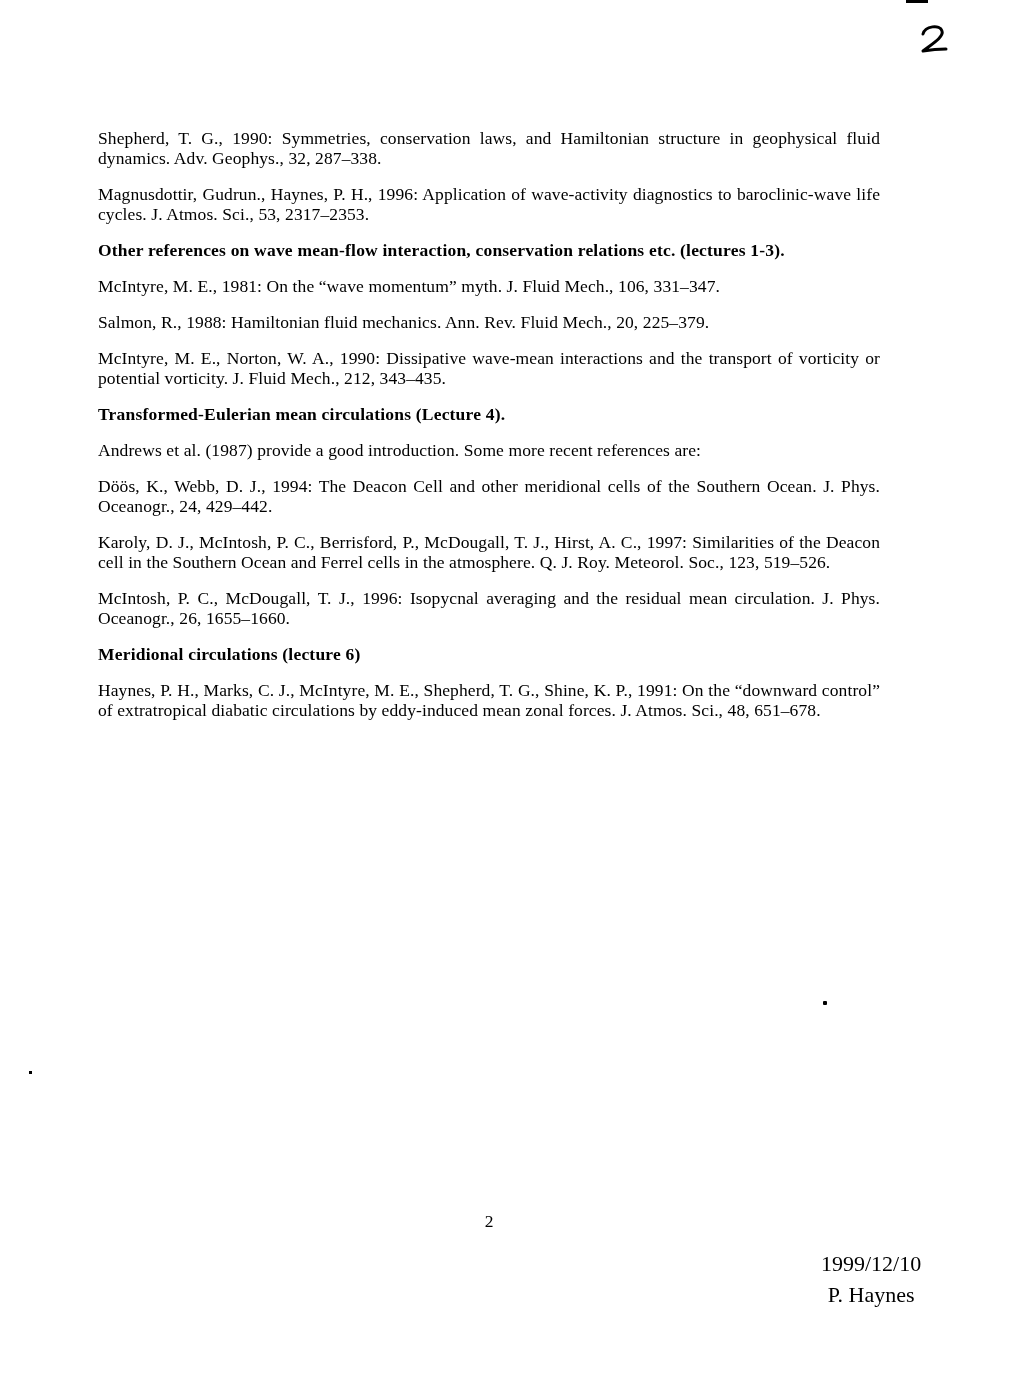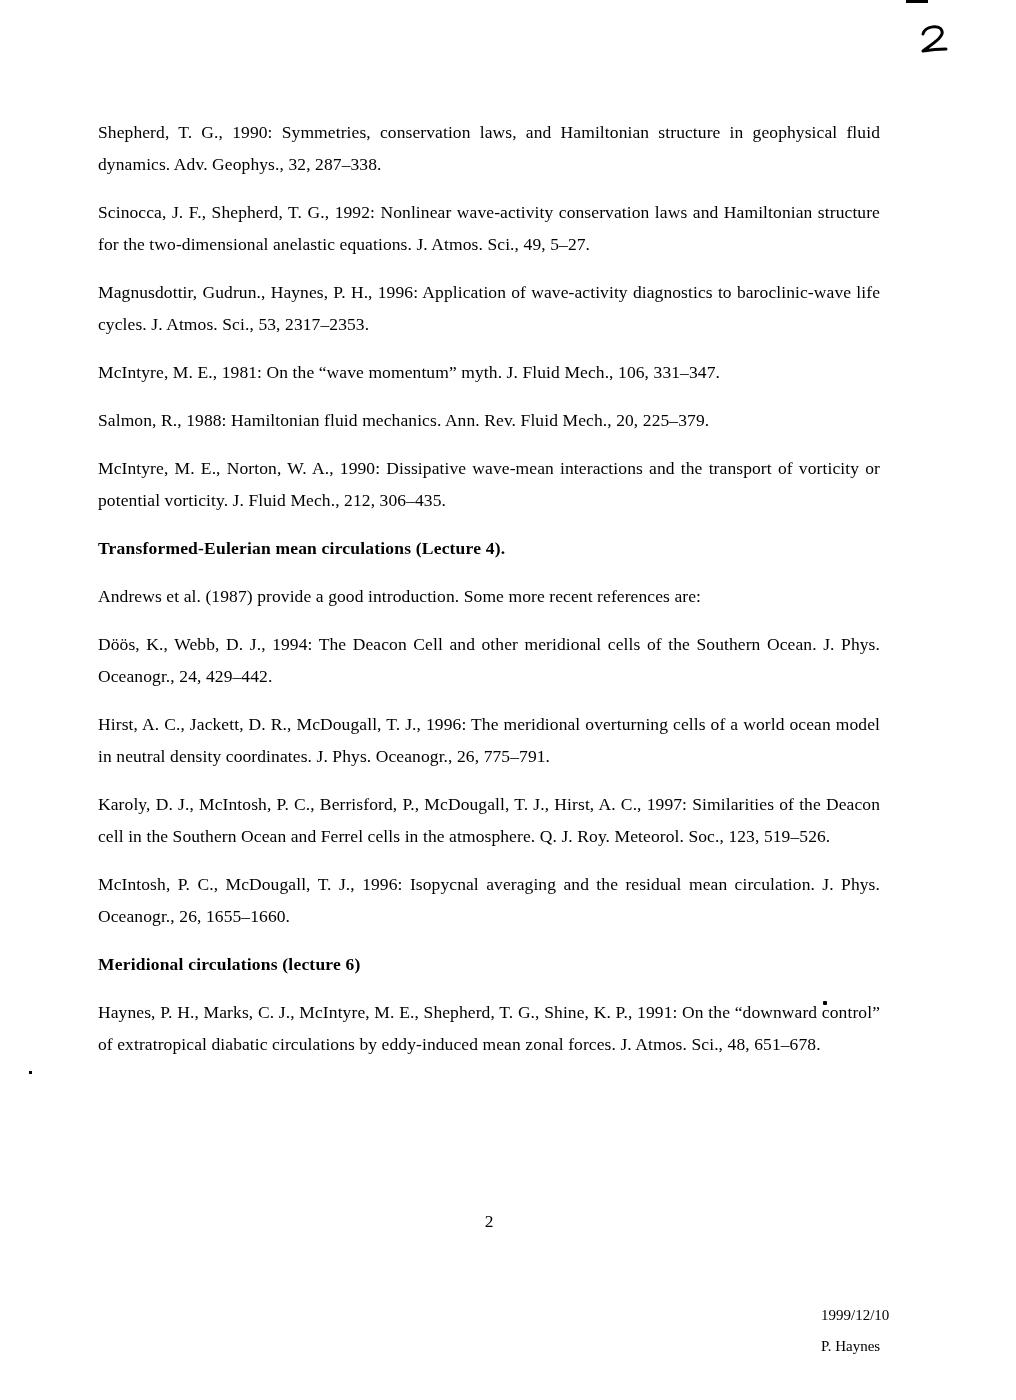--- a/index.html
+++ b/index.html
@@ -16,45 +16,45 @@
     font-family: "Liberation Serif", "DejaVu Serif", serif;
     overflow: hidden;
   }
   .text-block {
     position: absolute;
     left: 98px;
     top: 116px;
     width: 782px;
   }
   .text-block p {
-    margin: 0 0 16px 0;
+    margin: 12px 0 16px 0;
     font-size: 17.5px;
-    line-height: 32px;
+    line-height: 20px;
     text-align: justify;
     letter-spacing: 0.1px;
   }
   .text-block p.heading {
     font-weight: bold;
     letter-spacing: 0.2px;
   }
   .page-number {
     position: absolute;
     left: 98px;
     top: 1211px;
     width: 782px;
     text-align: center;
     font-size: 17.5px;
   }
   .footer {
     position: absolute;
     left: 821px;
-    top: 1300px;
-    font-size: 15px;
+    top: 1248px;
+    font-size: 22px;
     line-height: 31px;
-    text-align: left;
+    text-align: center;
     white-space: nowrap;
   }
   .handwritten-mark {
     position: absolute;
     left: 916px;
     top: 22px;
   }
   .scan-artifact {
     position: absolute;
     background: #000;
@@ -73,29 +73,28 @@
   <div class="scan-artifact artifact-speck-left"></div>
 
   <div class="handwritten-mark" aria-label="2">
     <svg width="38" height="38" viewBox="0 0 38 38">
       <path d="M 7 12 C 9 4, 24 2, 26 9 C 28 15, 16 22, 7 29 C 13 28, 22 27, 30 27" fill="none" stroke="#000" stroke-width="3" stroke-linecap="round" stroke-linejoin="round"></path>
     </svg>
   </div>
 
   <div class="text-block">
     <p class="ref">Shepherd, T. G., 1990: Symmetries, conservation laws, and Hamiltonian structure in geophysical fluid dynamics. Adv. Geophys., 32, 287–338.</p>
-    <p class="ref">Scinocca, J. F., Shepherd, T. G., 1992: Nonlinear wave-activity conservation laws and Hamiltonian structure for the two-dimensional anelastic equations. J. Atmos. Sci., 49, 5–27.</p>
     <p class="ref">Magnusdottir, Gudrun., Haynes, P. H., 1996: Application of wave-activity diagnostics to baroclinic-wave life cycles. J. Atmos. Sci., 53, 2317–2353.</p>
+    <p class="heading">Other references on wave mean-flow interaction, conservation relations etc. (lectures 1-3).</p>
     <p class="ref">McIntyre, M. E., 1981: On the “wave momentum” myth. J. Fluid Mech., 106, 331–347.</p>
     <p class="ref">Salmon, R., 1988: Hamiltonian fluid mechanics. Ann. Rev. Fluid Mech., 20, 225–379.</p>
-    <p class="ref">McIntyre, M. E., Norton, W. A., 1990: Dissipative wave-mean interactions and the transport of vorticity or potential vorticity. J. Fluid Mech., 212, 306–435.</p>
+    <p class="ref">McIntyre, M. E., Norton, W. A., 1990: Dissipative wave-mean interactions and the transport of vorticity or potential vorticity. J. Fluid Mech., 212, 343–435.</p>
     <p class="heading">Transformed-Eulerian mean circulations (Lecture 4).</p>
     <p class="ref">Andrews et al. (1987) provide a good introduction. Some more recent references are:</p>
     <p class="ref">Döös, K., Webb, D. J., 1994: The Deacon Cell and other meridional cells of the Southern Ocean. J. Phys. Oceanogr., 24, 429–442.</p>
-    <p class="ref">Hirst, A. C., Jackett, D. R., McDougall, T. J., 1996: The meridional overturning cells of a world ocean model in neutral density coordinates. J. Phys. Oceanogr., 26, 775–791.</p>
     <p class="ref">Karoly, D. J., McIntosh, P. C., Berrisford, P., McDougall, T. J., Hirst, A. C., 1997: Similarities of the Deacon cell in the Southern Ocean and Ferrel cells in the atmosphere. Q. J. Roy. Meteorol. Soc., 123, 519–526.</p>
     <p class="ref">McIntosh, P. C., McDougall, T. J., 1996: Isopycnal averaging and the residual mean circulation. J. Phys. Oceanogr., 26, 1655–1660.</p>
     <p class="heading">Meridional circulations (lecture 6)</p>
     <p class="ref">Haynes, P. H., Marks, C. J., McIntyre, M. E., Shepherd, T. G., Shine, K. P., 1991: On the “downward control” of extratropical diabatic circulations by eddy-induced mean zonal forces. J. Atmos. Sci., 48, 651–678.</p>
   </div>
 
   <div class="page-number">2</div>
 
   <div class="footer">
     <div>1999/12/10</div>

